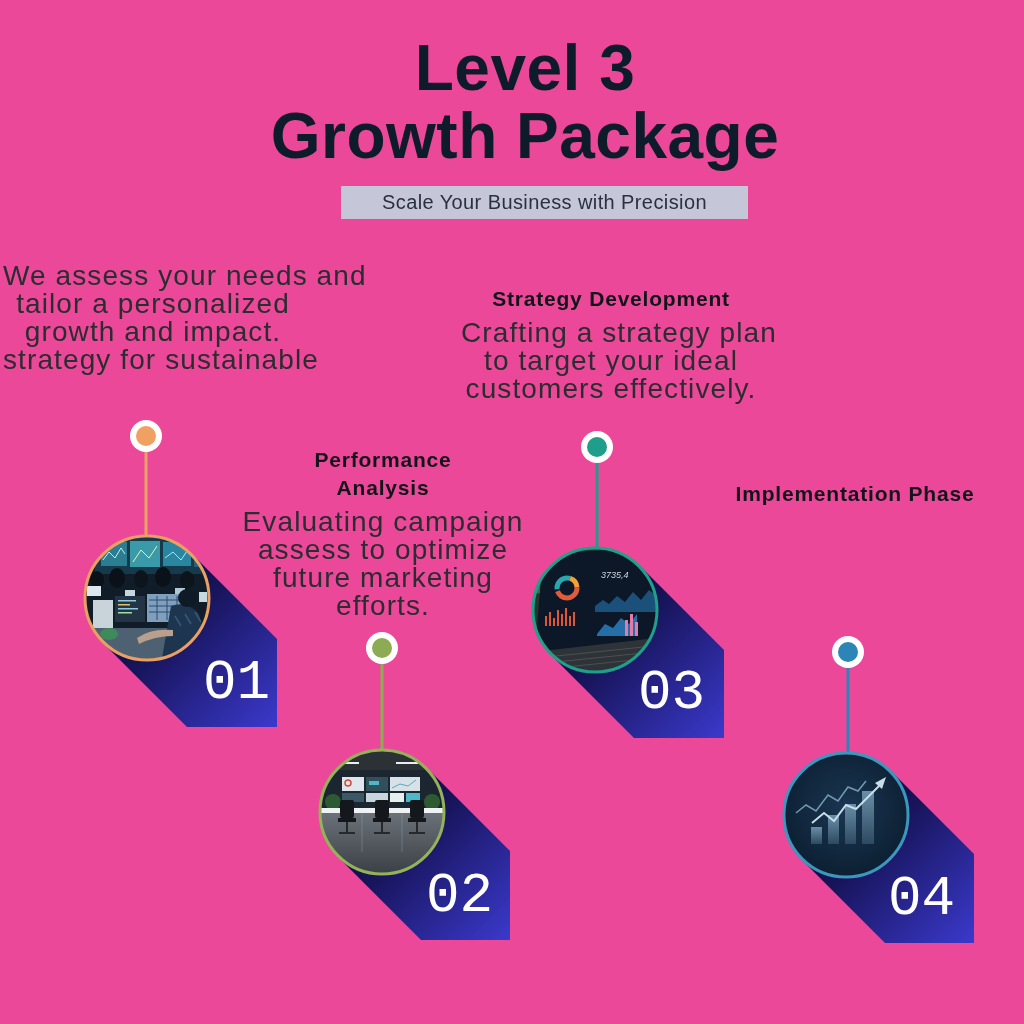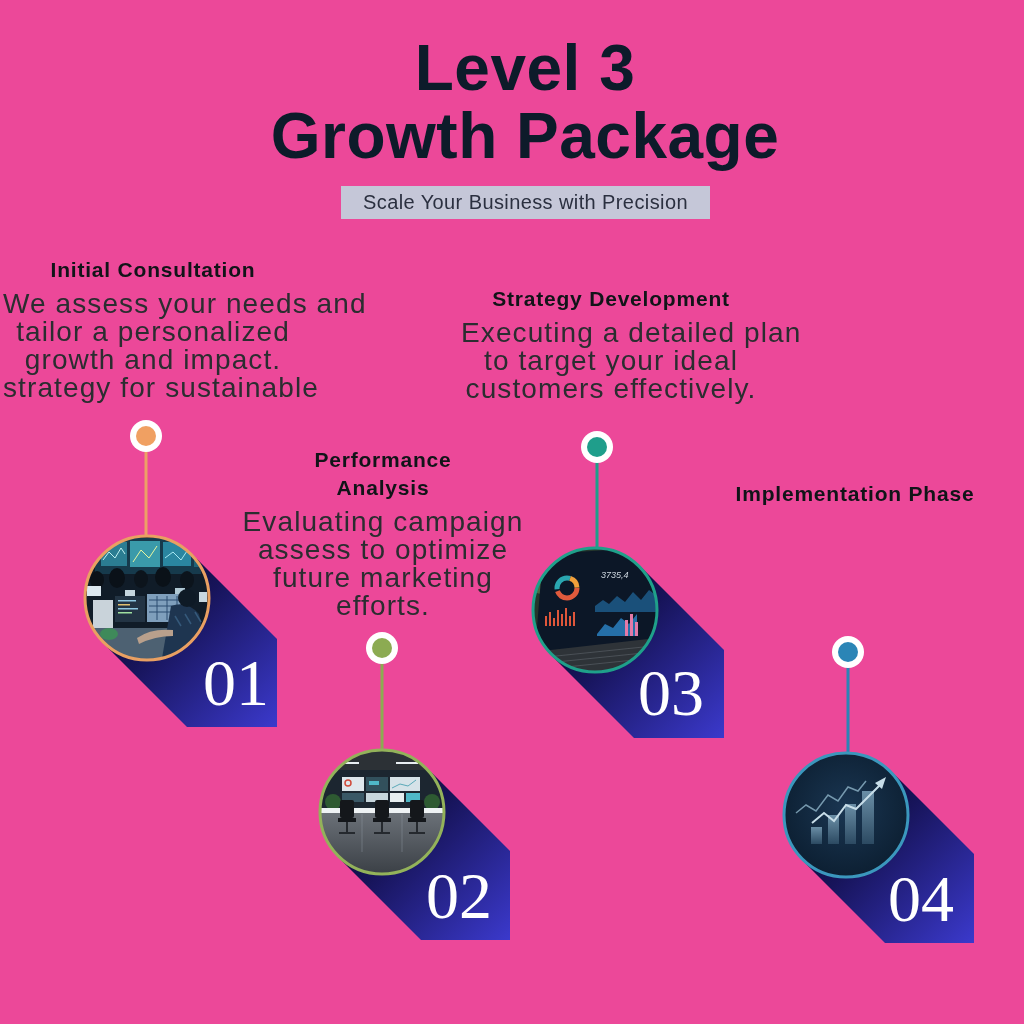--- a/index.html
+++ b/index.html
@@ -6,38 +6,38 @@
   #canvas {
     position: relative; width: 1024px; height: 1024px; overflow: hidden;
     background: #ec4899; font-family: "Liberation Sans", sans-serif;
   }
   .title-line {
     position: absolute; left: 0; width: 1050px; text-align: center;
     font-family: "Liberation Sans", sans-serif; font-weight: 700;
     font-size: 64px; line-height: 68px; color: #0d1b2a; letter-spacing: 0.5px;
   }
   #subtitle {
-    position: absolute; left: 341px; top: 186px; width: 369px; height: 33px;
+    position: absolute; left: 341px; top: 186px; width: 407px; height: 33px;
     background: #c5c7d8; color: #2b3040; display: flex; align-items: center;
     justify-content: center; font-size: 20px; letter-spacing: 0.4px; white-space: nowrap;
   }
   svg.gfx { position: absolute; left: 0; top: 0; }
   .step-text { position: absolute; width: 300px; text-align: center; }
   .step-title {
     font-weight: 700; font-size: 21px; line-height: 28px; color: #111418;
     letter-spacing: 0.8px;
   }
   .step-title span, .step-desc span { display: block; white-space: nowrap; }
   .step-desc {
     margin-top: 6px; font-size: 28px; line-height: 28px; color: #2b2d30;
     letter-spacing: 1.1px;
   }
   .step-num {
-    position: absolute; color: #ffffff; font-family: Liberation Serif, serif;
-    font-weight: 400; font-size: 66px; line-height: 56px; white-space: nowrap;
+    position: absolute; color: #ffffff; font-family: Liberation Mono, monospace;
+    font-weight: 400; font-size: 56px; line-height: 56px; white-space: nowrap;
   }
 </style>
 </head>
 <body>
 
 <div id="canvas">
 
   <div class="title-line" style="top:34px;">Level 3</div>
   <div class="title-line" style="top:102px;">Growth Package</div>
   <div id="subtitle">Scale Your Business with Precision</div>
@@ -234,23 +234,20 @@
       <circle cx="846" cy="815" r="62" fill="none" stroke="#3b97bd" stroke-width="3"></circle>
     </g>
   </svg>
 
   <div class="step-num" style="left:203px; top:655px;">01</div>
   <div class="step-num" style="left:426px; top:868px;">02</div>
   <div class="step-num" style="left:638px; top:665px;">03</div>
   <div class="step-num" style="left:888px; top:871px;text-align:right;">04</div>
 
   <div class="step-text" style="left:3px; top:256px;">
-    <div class="step-title">
-      <span>Initial Consultation</span>
-    </div>
     <div class="step-desc">
       <span>We assess your needs and</span>
       <span>tailor a personalized</span>
       <span>growth and impact.</span>
       <span>strategy for sustainable</span>
     </div>
   </div>
 
   <div class="step-text" style="left:233px; top:446px;">
     <div class="step-title">
@@ -263,21 +260,21 @@
       <span>future marketing</span>
       <span>efforts.</span>
     </div>
   </div>
 
   <div class="step-text" style="left:461px; top:285px;">
     <div class="step-title">
       <span>Strategy Development</span>
     </div>
     <div class="step-desc">
-      <span>Executing a detailed plan</span>
+      <span>Crafting a strategy plan</span>
       <span>to target your ideal</span>
       <span>customers effectively.</span>
     </div>
   </div>
 
   <div class="step-text" style="left:705px; top:480px;">
     <div class="step-title">
       <span>Implementation Phase</span>
     </div>
   </div>

